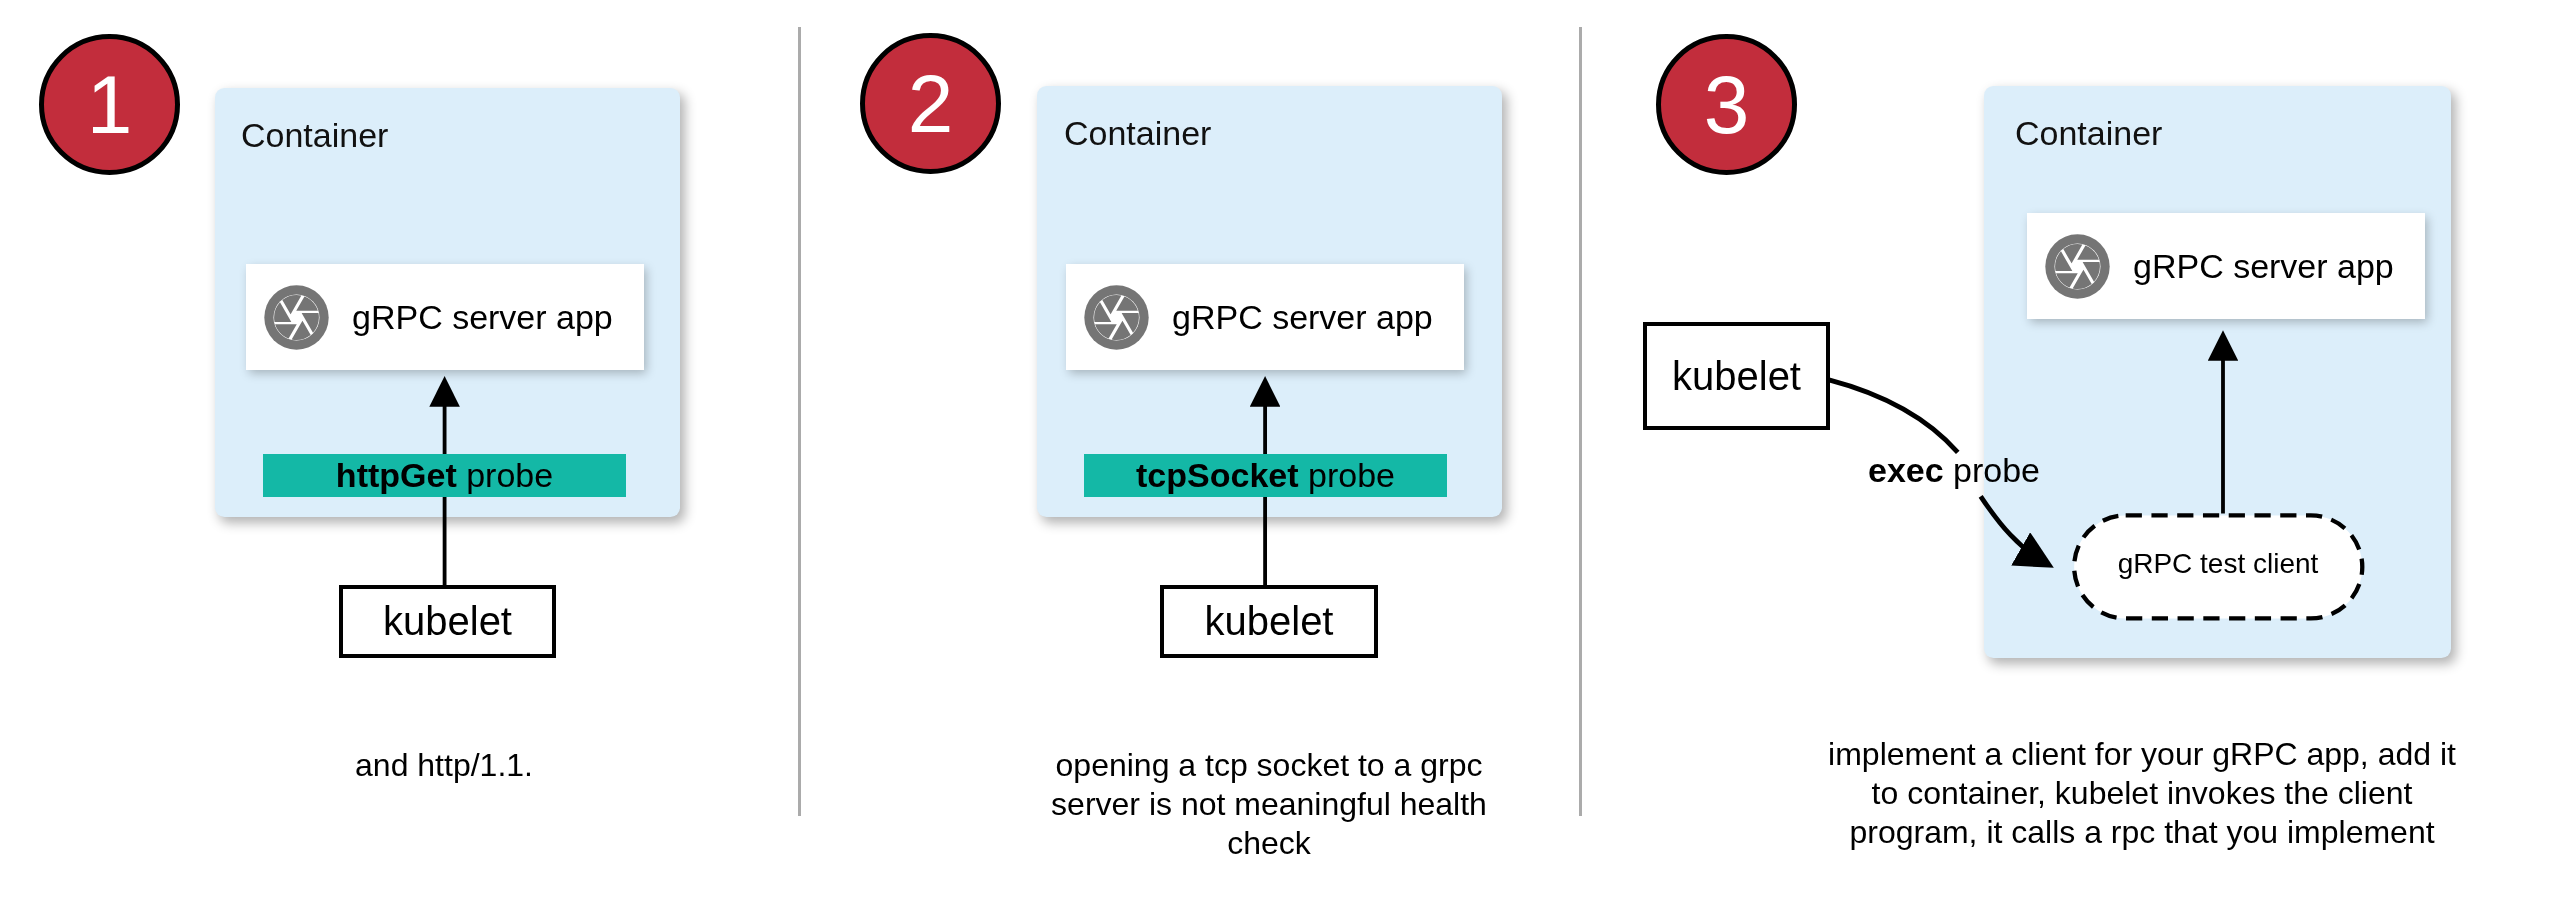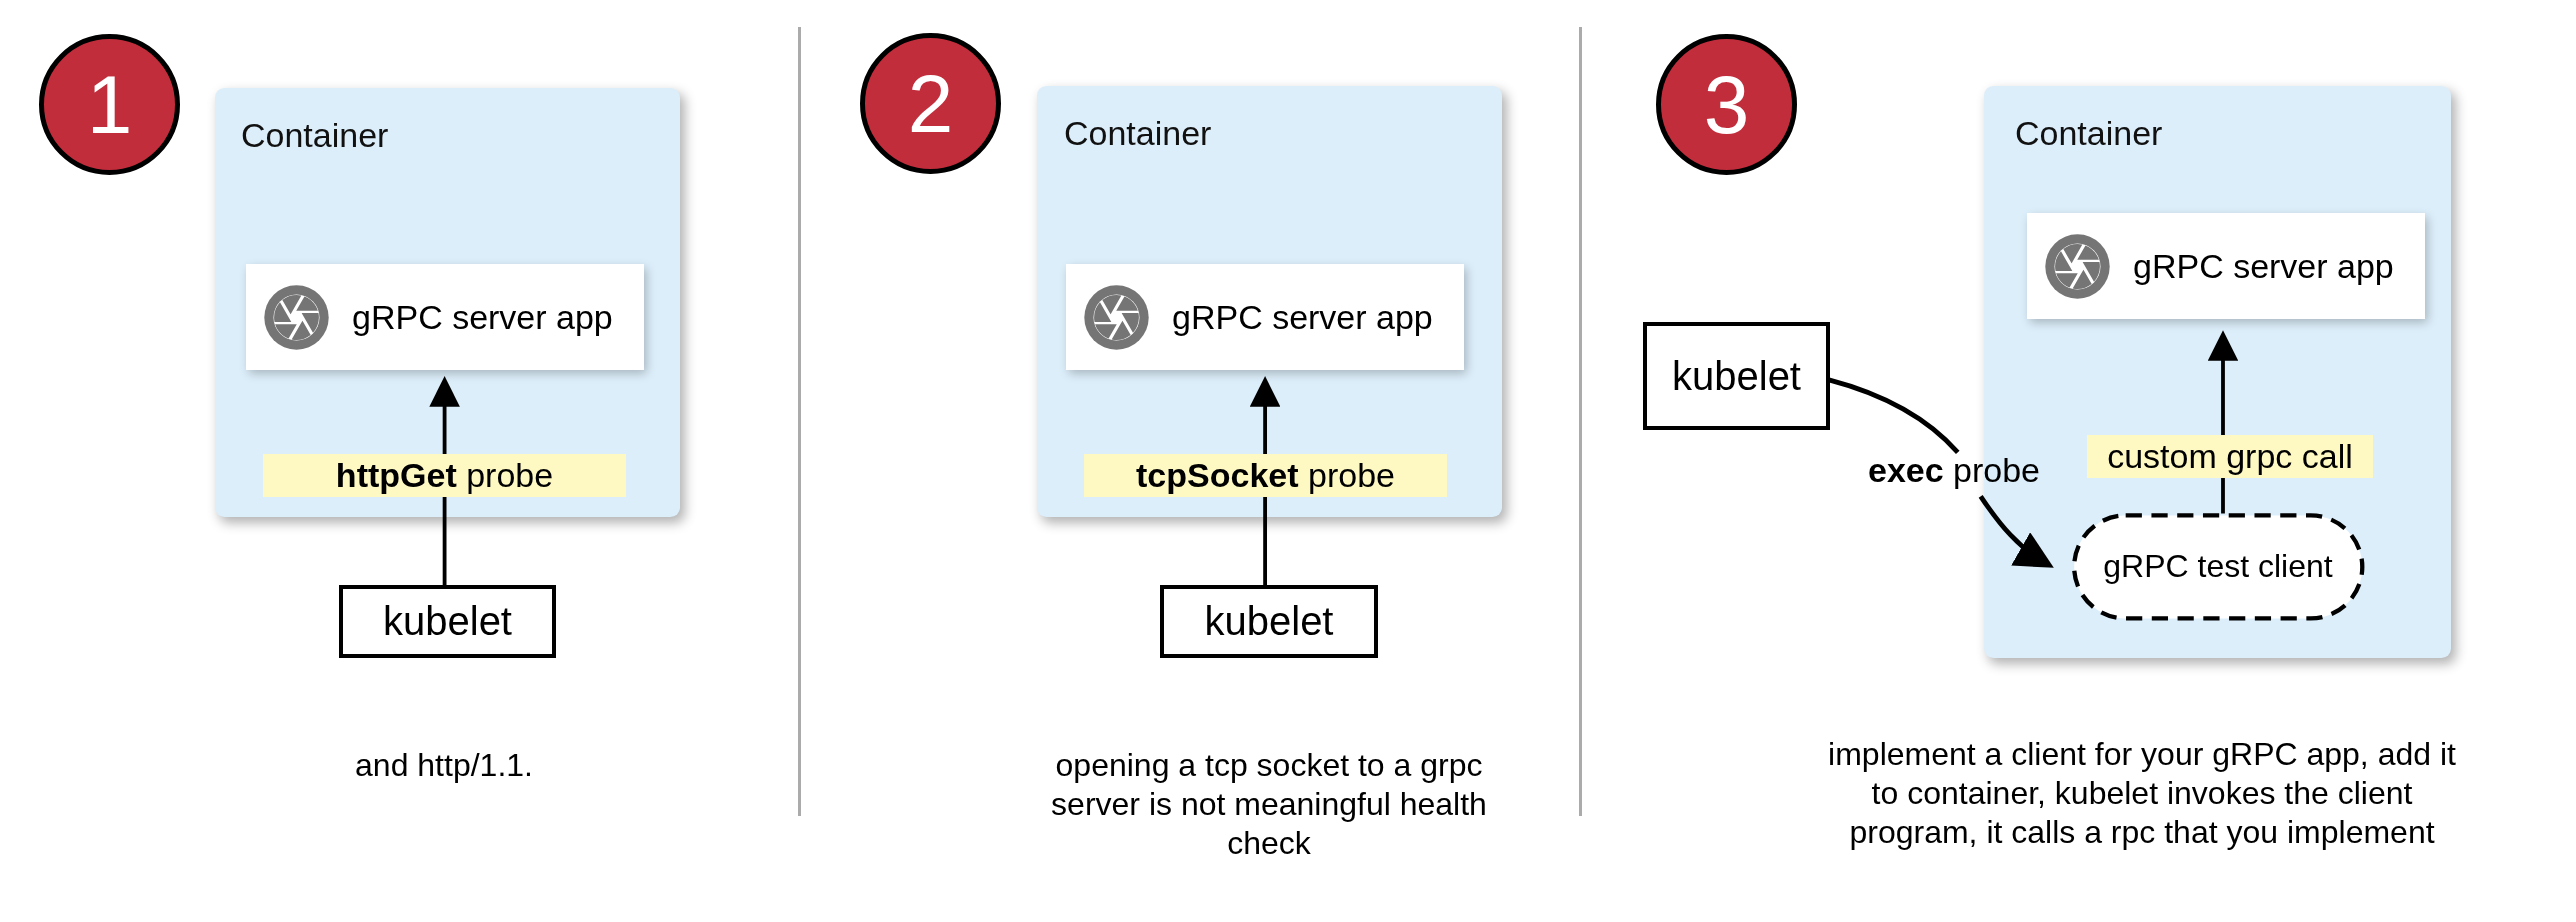--- a/index.html
+++ b/index.html
@@ -30,23 +30,23 @@
   .kubelet-box{
     position:absolute;background:#ffffff;border:4.8px solid #000;box-sizing:border-box;
     display:flex;align-items:center;justify-content:center;font-size:40px;
   }
   .divider{position:absolute;width:2.9px;background:#ababab;}
   .overlay{position:absolute;left:0;top:0;width:2576px;height:923px;z-index:3;}
   .probe-label{
     position:absolute;z-index:4;text-align:center;font-size:34px;white-space:nowrap;
     padding:1.9px 0;
   }
-  .probe-label.on-blue{background:#fef9c3;}
+  .probe-label.on-blue{background:#14b8a6;}
   .oval-label{
-    position:absolute;z-index:4;text-align:center;font-size:32px;white-space:nowrap;
+    position:absolute;z-index:4;text-align:center;font-size:28px;white-space:nowrap;
   }
   .caption{
     position:absolute;text-align:center;font-size:32px;line-height:39px;color:#000;
   }
   b{font-weight:bold;}
 </style>
 </head>
 <body>
 
 <div class="canvas">
@@ -137,21 +137,20 @@
 
   <div class="probe-label on-blue" style="left:263px;top:454px;width:363px;">
     <b>httpGet</b><span> probe</span>
   </div>
   <div class="probe-label on-blue" style="left:1084px;top:454px;width:363px;">
     <b>tcpSocket</b><span> probe</span>
   </div>
   <div class="probe-label" style="left:1792px;top:449px;width:324px;">
     <b>exec</b><span> probe</span>
   </div>
-  <div class="probe-label on-blue" style="left:2087px;top:435px;width:286px;">custom grpc call</div>
 
   <div class="oval-label" style="left:2075px;top:548px;width:286px;">gRPC test client</div>
 
   <div class="caption" style="left:158px;top:746px;width:572px;">
     <div>and http/1.1.</div>
   </div>
   <div class="caption" style="left:983px;top:746px;width:572px;">
     <div>opening a tcp socket to a grpc</div>
     <div>server is not meaningful health</div>
     <div>check</div>

